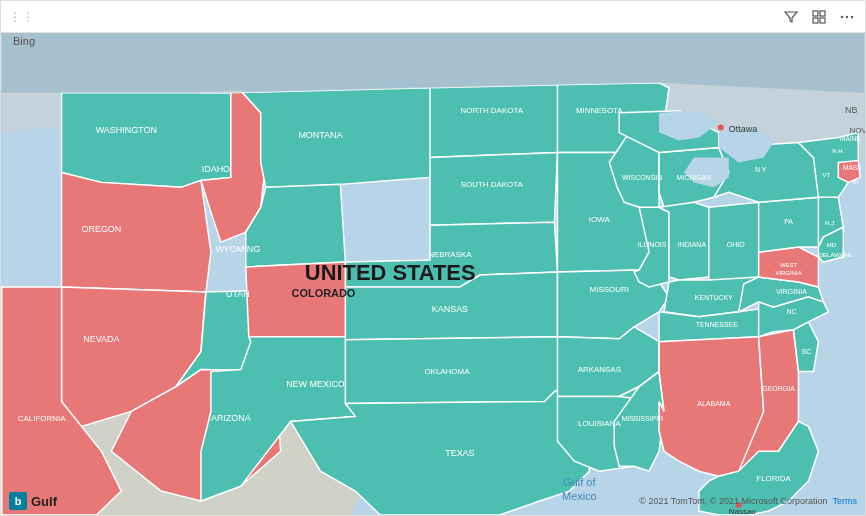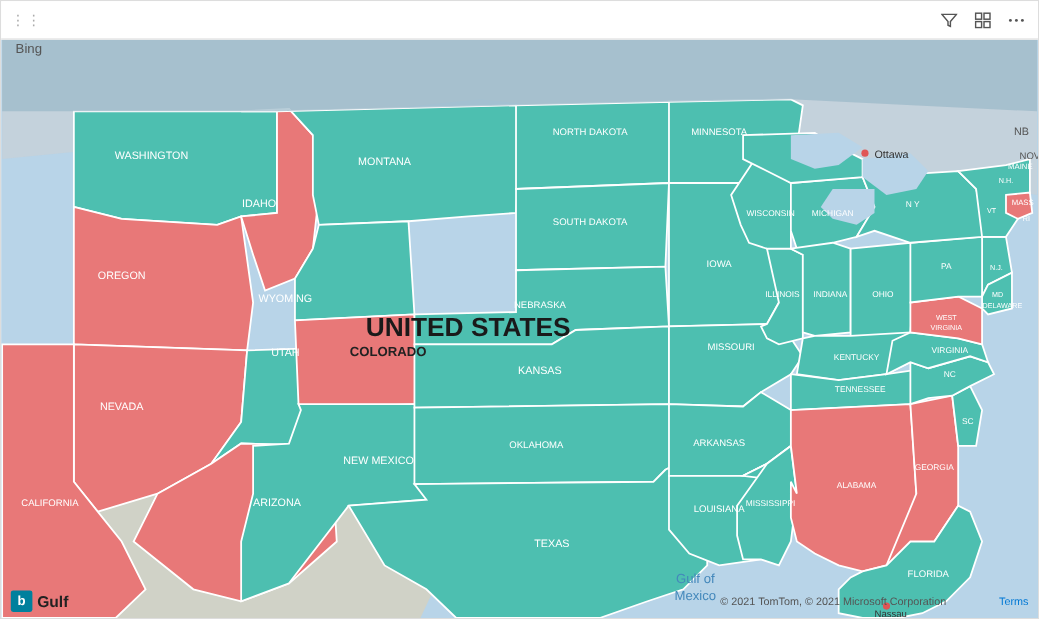--- a/index.html
+++ b/index.html
@@ -128,21 +128,20 @@
     }
 
     .copyright-text {
       font-size: 9px;
       color: #555;
     }
 
     .copyright-text a {
       color: #0078d4;
       text-decoration: none;
-      margin-left: 39px;
     }
   </style>
 </head>
 <body>
 
 <div class="container">
 
   <div class="toolbar">
     <div class="toolbar-center">
       <span class="drag-handle">⋮⋮</span>

